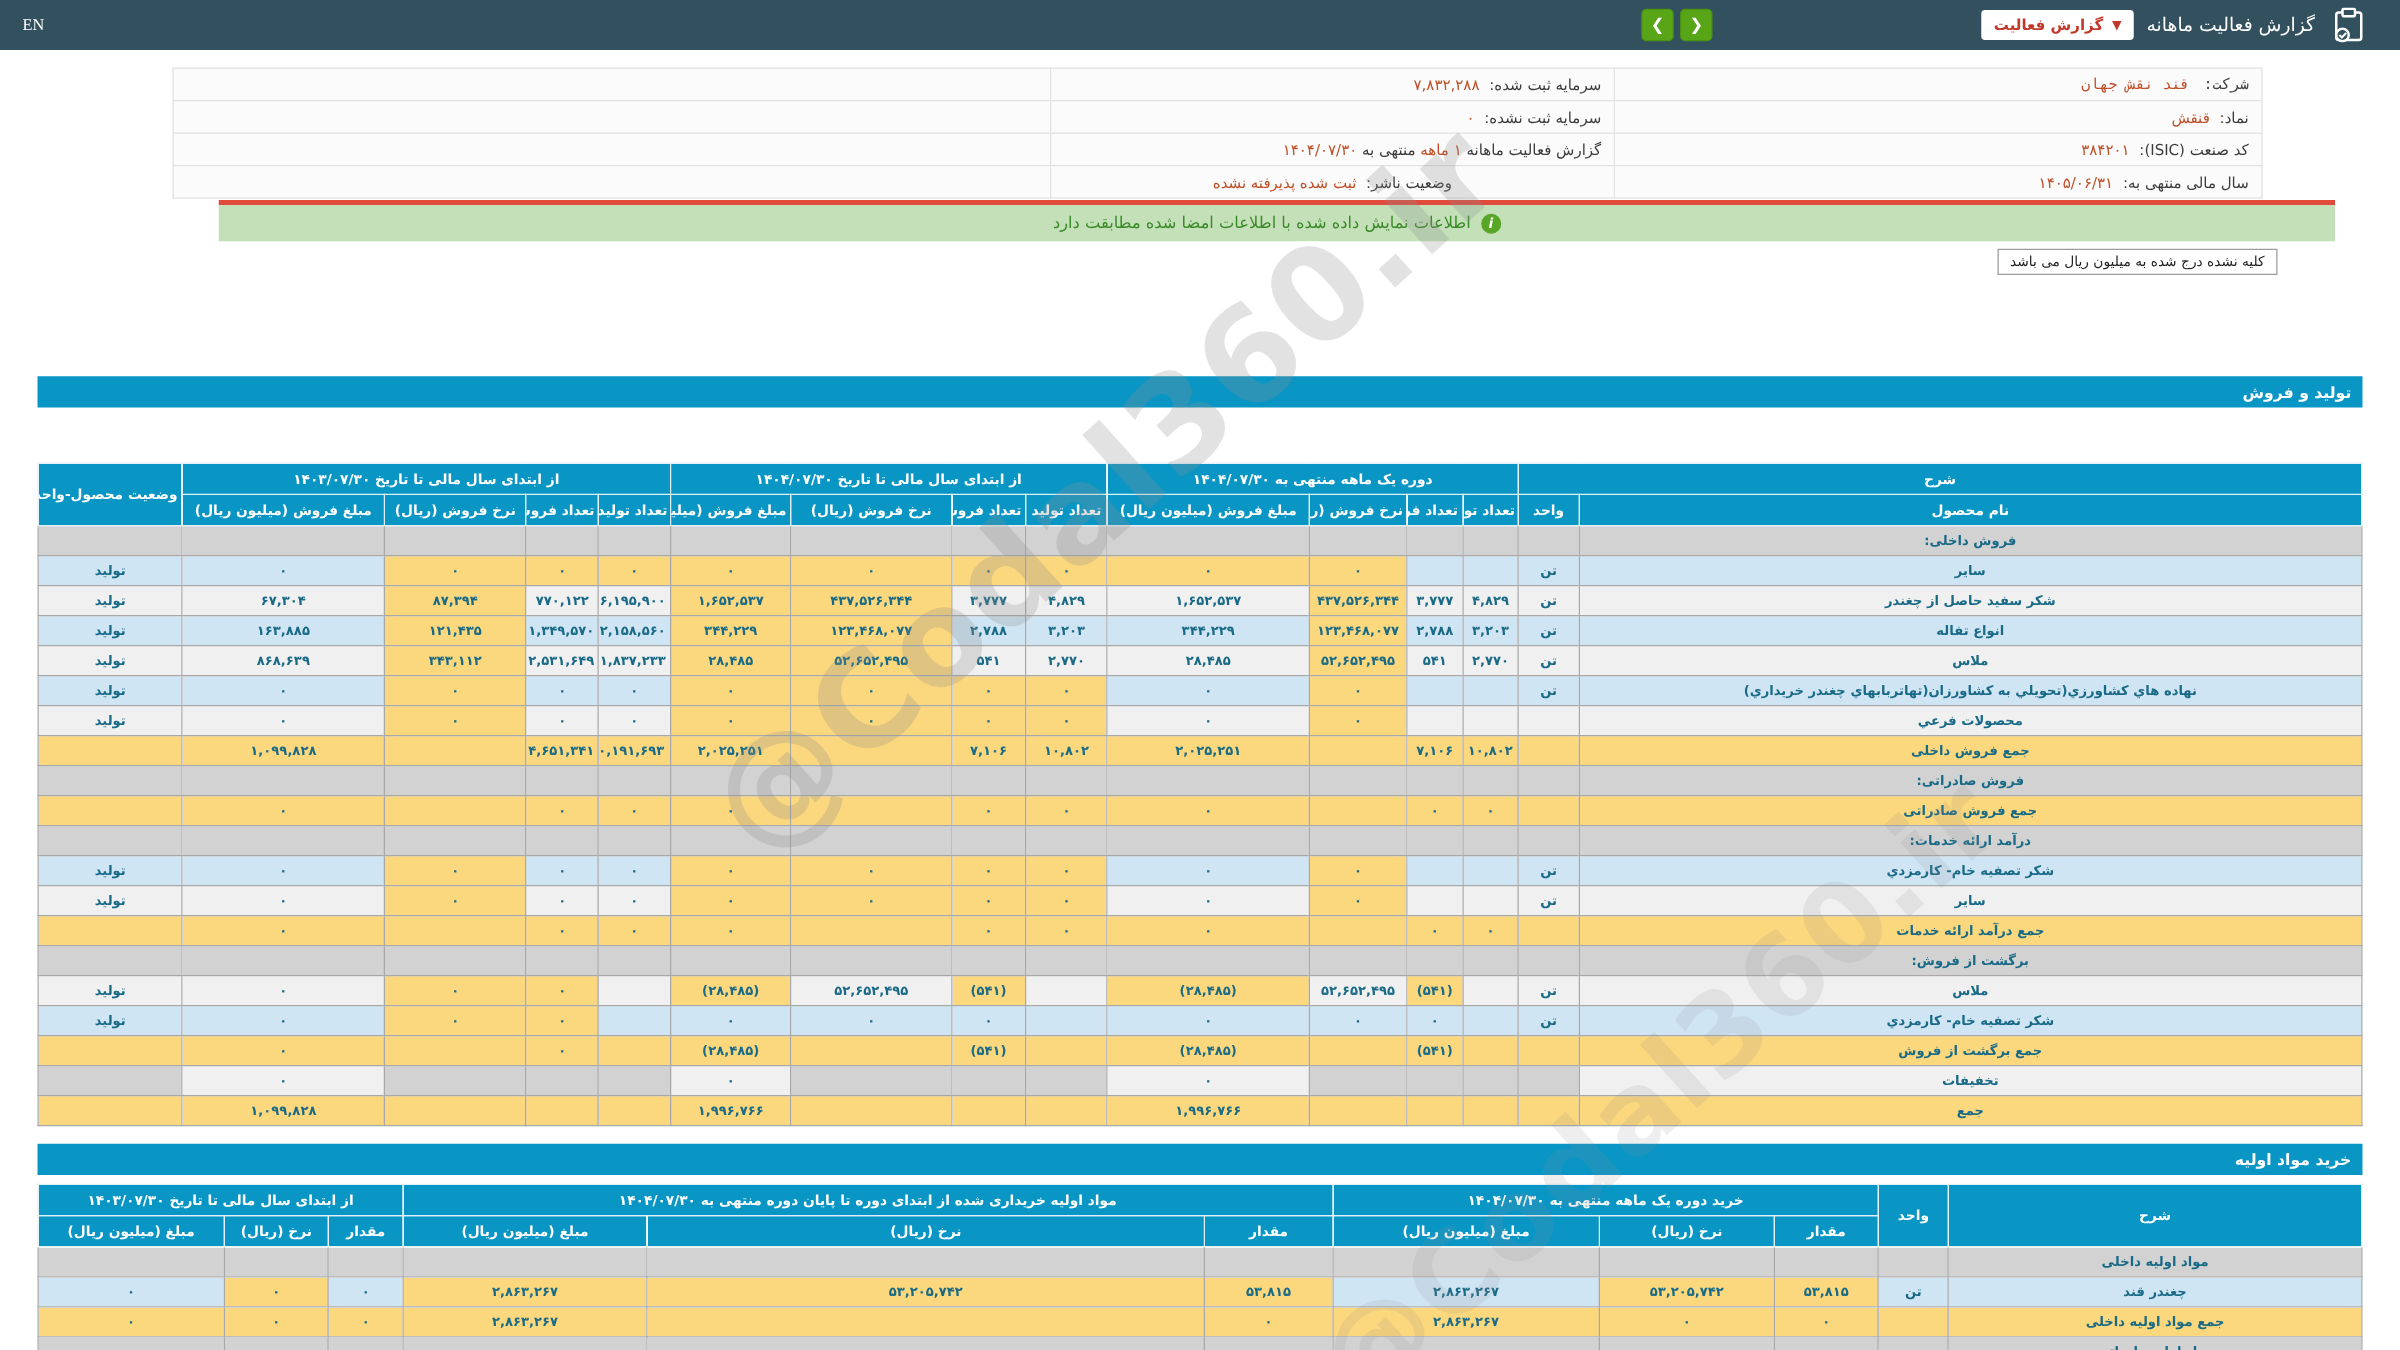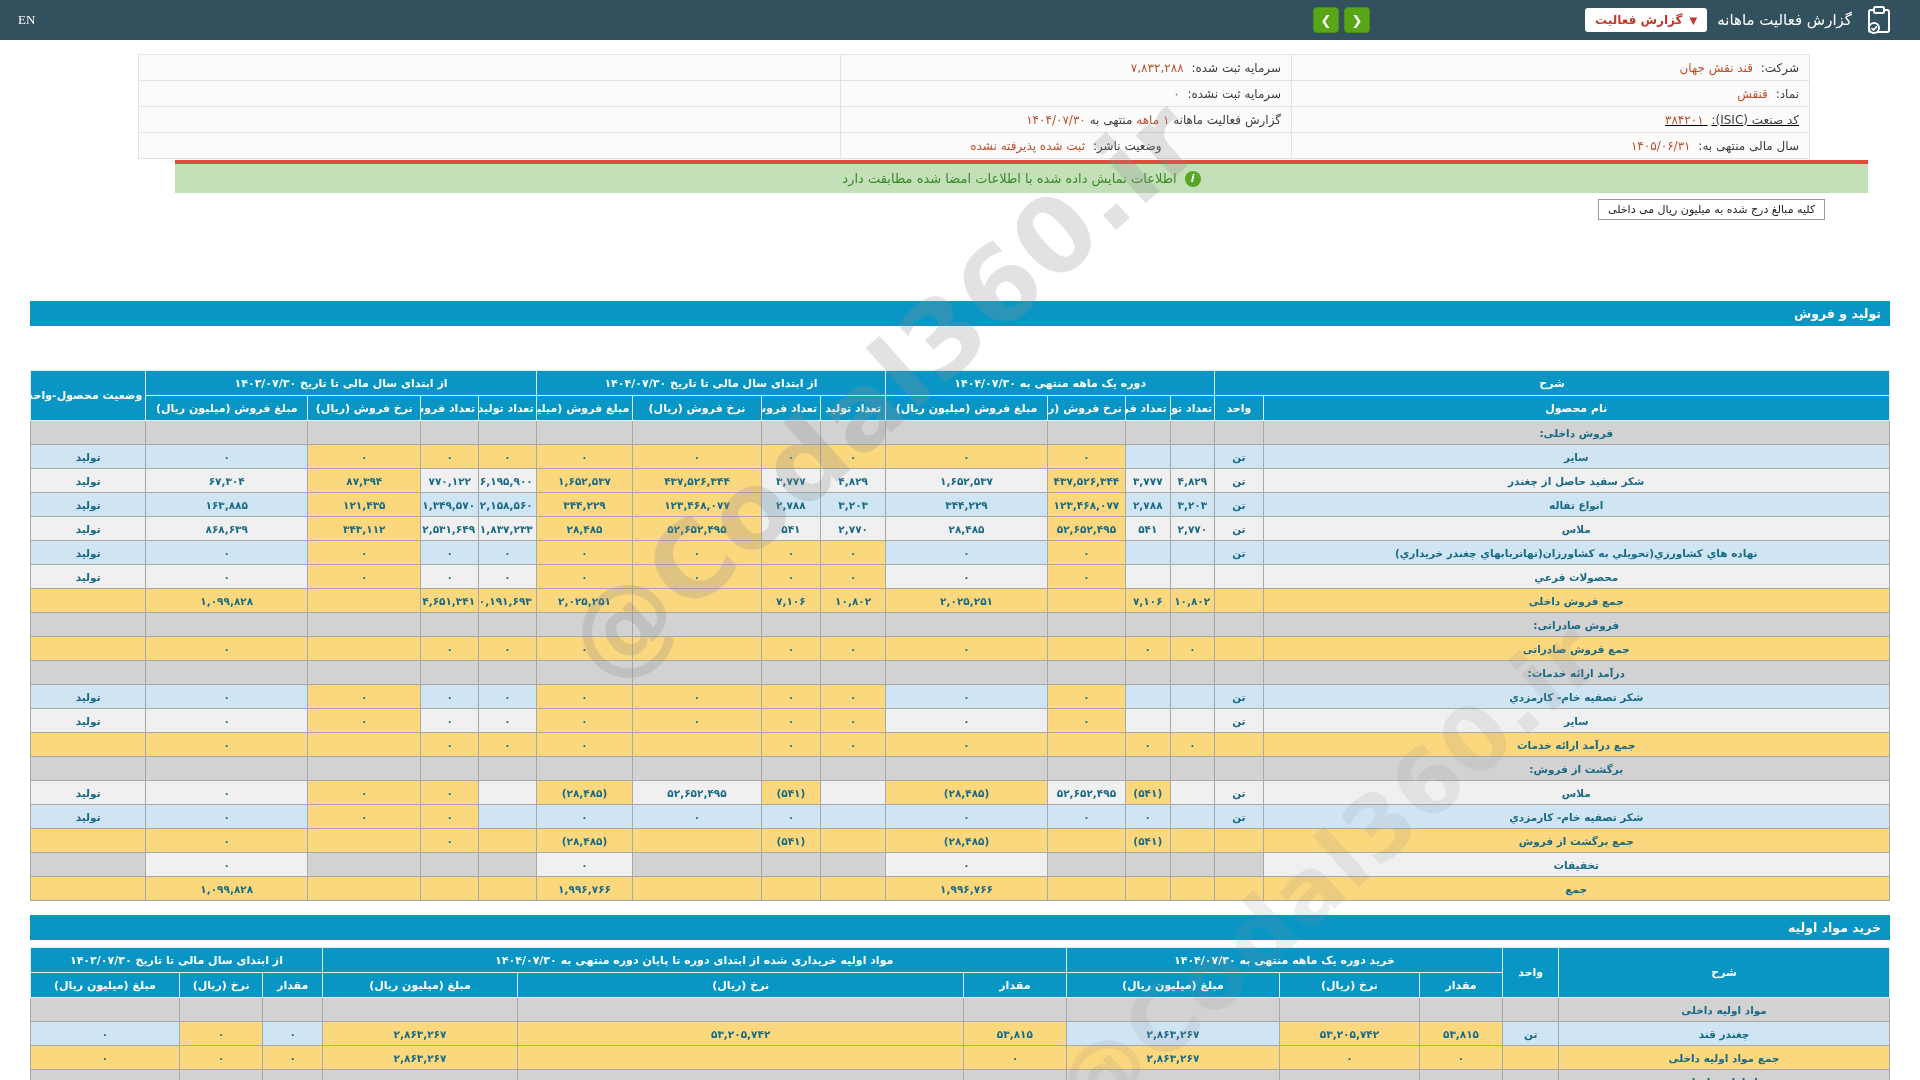--- a/index.html
+++ b/index.html
@@ -72,50 +72,50 @@
       <div class="nav-btn">❮</div>
       <div class="nav-btn">❯</div>
     </div>
     <div class="tb-en">EN</div>
   </div>
 
   <div class="info-wrap">
     <table class="info">
         <tbody id="info-body">
           <tr>
-            <td style="width: 31%;"><span class="ilabel">شرکت:</span><span class="ival"> قند نقش جهان</span></td>
+            <td style="width: 31%; font-family: Liberation Mono, monospace;"><span class="ilabel">شرکت:</span><span class="ival"> قند نقش جهان</span></td>
             <td style="width: 27%;"><span class="ilabel">سرمایه ثبت شده:</span><span class="ival"> ۷,۸۳۲,۲۸۸</span></td>
             <td style="width: 42%;"></td>
           </tr>
           <tr>
             <td style="width: 31%;"><span class="ilabel">نماد:</span><span class="ival"> قنقش</span></td>
             <td style="width: 27%;"><span class="ilabel">سرمایه ثبت نشده:</span><span class="ival"> ۰</span></td>
             <td style="width: 42%;"></td>
           </tr>
           <tr>
-            <td style="width: 31%; text-decoration: underline;"><span class="ilabel">کد صنعت (ISIC):</span><span class="ival"> ۳۸۴۲۰۱</span></td>
+            <td style="width: 31%;"><span class="ilabel">کد صنعت (ISIC):</span><span class="ival"> ۳۸۴۲۰۱</span></td>
             <td style="width: 27%;"><span class="iseg-d">گزارش فعالیت ماهانه </span><span class="iseg-o">۱ ماهه</span><span class="iseg-d"> منتهی به </span><span class="iseg-o">۱۴۰۴/۰۷/۳۰</span></td>
             <td style="width: 42%;"></td>
           </tr>
           <tr>
             <td style="width: 31%;"><span class="ilabel">سال مالی منتهی به:</span><span class="ival"> ۱۴۰۵/۰۶/۳۱</span></td>
             <td style="width: 27%; text-align: center;"><span class="ilabel">وضعیت ناشر:</span><span class="ival"> ثبت شده پذیرفته نشده</span></td>
             <td style="width: 42%;"></td>
           </tr>
         </tbody>
       </table>
   </div>
 
   <div class="red-line"></div>
   <div class="green-bar">
     <span class="info-dot">i</span>
     <span class="txt">اطلاعات نمایش داده شده با اطلاعات امضا شده مطابقت دارد</span>
   </div>
   <div class="note-box">
-    <div class="inner">کلیه مبالغ درج شده به میلیون ریال می داخلی</div>
+    <div class="inner">کلیه نشده درج شده به میلیون ریال می باشد</div>
   </div>
 
   <div class="blue-bar" style="top:301px;">
     <span>تولید و فروش</span>
   </div>
   <div class="dt-wrap" style="top:370px;">
     <table class="dt" id="sales-table">
         <colgroup>
           <col style="width: 33.7%;">
           <col style="width: 2.6%;">

